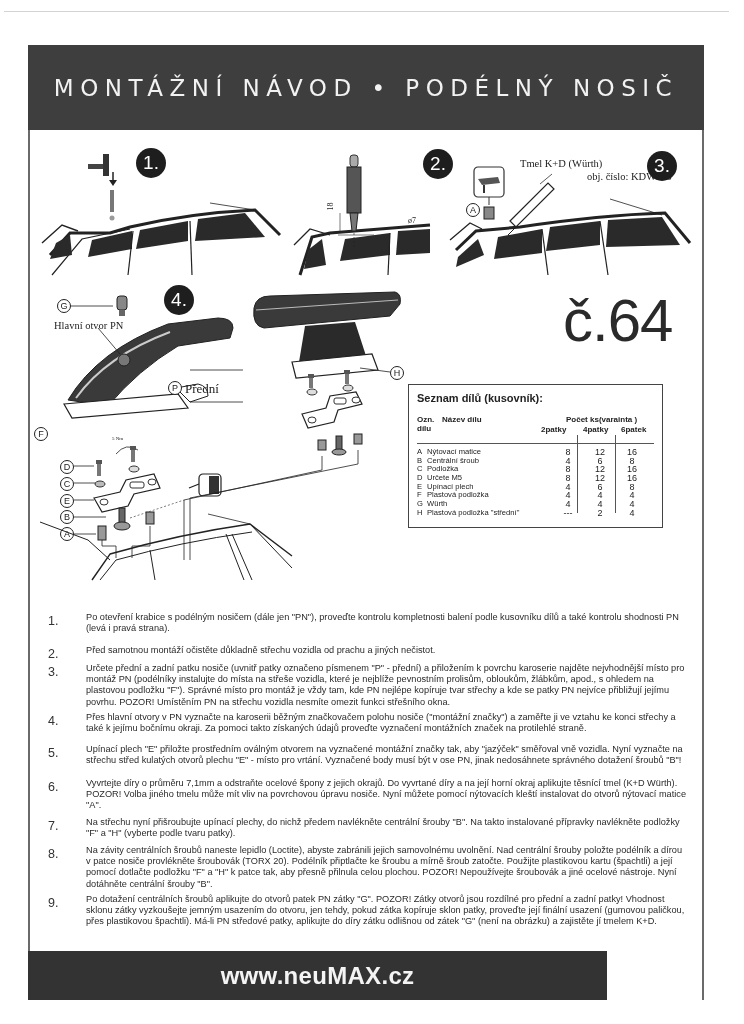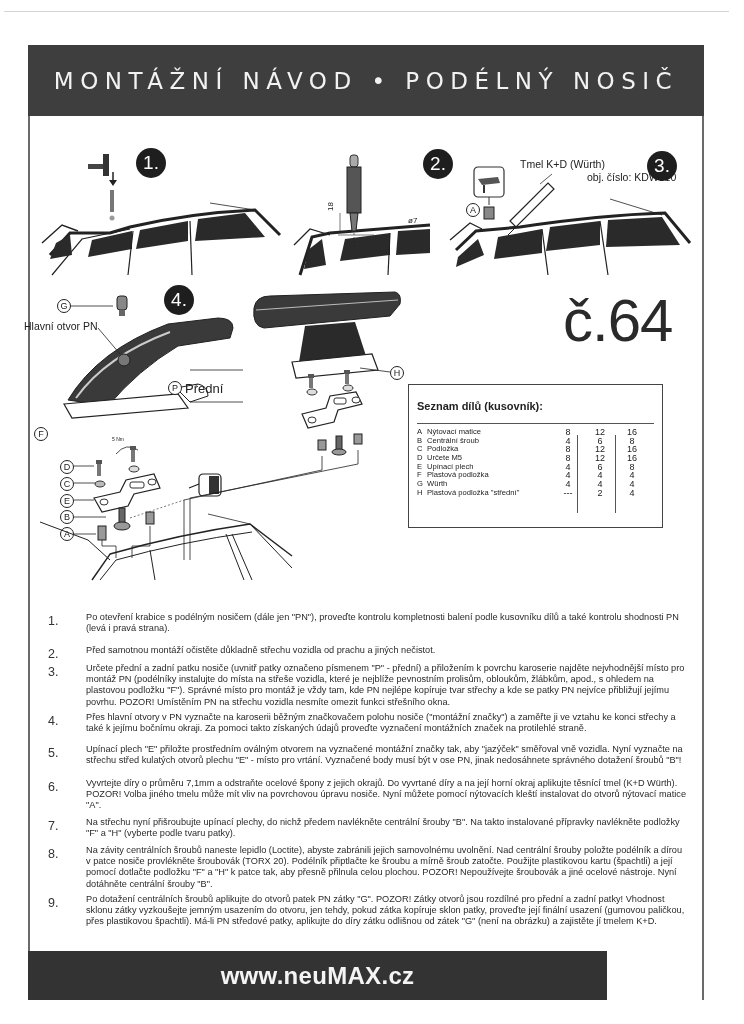--- a/index.html
+++ b/index.html
@@ -8,21 +8,21 @@
 
   .scan-line { position: absolute; left: 4px; top: 11px; width: 725px; height: 1px; background: #d4d4d4; }
 
   .frame {
     position: absolute; left: 28px; top: 45px; width: 676px; height: 955px;
     border-left: 2px solid #6a6a6a; border-right: 2px solid #6a6a6a;
     background: #fff;
   }
 
   .header {
-    position: absolute; left: 28px; top: 45px; width: 676px; height: 71px;
+    position: absolute; left: 28px; top: 45px; width: 676px; height: 85px;
     background: #3e3e3e;
     display: flex; align-items: center; justify-content: center;
   }
   .header-title {
     color: #f2f2f2; font-family: "DejaVu Sans", sans-serif; font-size: 23px;
     letter-spacing: 6.5px; font-weight: normal; white-space: nowrap;
   }
 
   .footer {
     position: absolute; left: 28px; top: 951px; width: 579px; height: 49px;
@@ -32,38 +32,38 @@
   .footer-url { color: #f4f4f4; font-size: 24px; font-weight: bold; font-family: "Liberation Sans", sans-serif; letter-spacing: 0.3px; }
 
   
   .badge {
     position: absolute; width: 30px; height: 30px; border-radius: 50%;
     background: #1e1e1e; color: #fff; font-size: 19px;
     display: flex; align-items: center; justify-content: center;
     font-family: "Liberation Sans", sans-serif;
   }
 
-  .lbl { position: absolute; font-size: 11px; color: #222; white-space: nowrap; }
+  .lbl { position: absolute; font-size: 11px; color: #222; white-space: nowrap; font-family: Liberation Serif, serif; }
   .lbl-sm { font-size: 8px; }
   .circ {
     position: absolute; width: 14px; height: 14px; border: 1.2px solid #222; border-radius: 50%;
     font-size: 9px; display: flex; align-items: center; justify-content: center; background: #fff;
   }
 
   .catalog-no {
     position: absolute; left: 563px; top: 286px; font-size: 60px; color: #2a2a2a;
     font-family: "Liberation Sans", sans-serif; letter-spacing: -1px;
   }
 
   
   .parts-box {
     position: absolute; left: 408px; top: 384px; width: 255px; height: 144px;
     border: 1.3px solid #444; background: #fff; padding: 7px 8px;
   }
-  .parts-title { font-size: 11px; font-weight: bold; margin-bottom: 11px; margin-top: 8px; }
+  .parts-title { font-size: 11px; font-weight: bold; margin-bottom: 11px; }
   .parts-head { position: relative; height: 26px; font-size: 8px; font-weight: bold; }
   .parts-head .h-ozn { position: absolute; left: 0; top: 0; line-height: 9px; }
   .parts-head .h-name { position: absolute; left: 25px; top: 0; }
   .parts-head .h-count { position: absolute; left: 149px; top: 0; }
   .parts-head .h-var { position: absolute; top: 10px; }
   .parts-rule { height: 1px; background: #555; margin: 2px 0 4px 0; }
   .parts-rows { position: relative; }
   .prow { display: flex; font-size: 7.6px; height: 8.7px; line-height: 8.7px; }
   .prow .c-code { width: 10px; }
   .prow .c-name { width: 125px; }
@@ -168,21 +168,21 @@
 <div>
   <div class="badge" style="left:164px;top:285px;">4.</div>
 
   <div class="circ" style="left:57px;top:299px;">G</div>
   <svg style="left:71px;top:292px;" width="60" height="30">
     <line x1="0" y1="14" x2="42" y2="14" stroke="#222" stroke-width="0.8"></line>
     <rect x="46" y="4" width="10" height="14" rx="3" fill="#888" stroke="#222"></rect>
     <rect x="48" y="18" width="6" height="6" fill="#666"></rect>
   </svg>
 
-  <span class="lbl" style="left:24px;top:320px;font-size:10.5px;">Hlavní otvor PN</span>
+  <span class="lbl" style="left:54px;top:320px;font-size:10.5px;">Hlavní otvor PN</span>
 
   <svg style="left:58px;top:310px;" width="190" height="120">
     <path d="M10,90 Q40,40 110,14 L160,8 Q175,8 175,18 L172,28 L120,36 Q80,60 50,96 Z" fill="#3a3a3a" stroke="#222"></path>
     <path d="M18,88 Q48,46 112,22" fill="none" stroke="#ccc" stroke-width="2"></path>
     <path d="M6,94 L120,84 L130,98 L14,108 Z" fill="#fff" stroke="#222" stroke-width="1.2"></path>
     <circle cx="66" cy="50" r="6" fill="#777" stroke="#222"></circle>
     <path d="M118,78 L140,74 Q150,76 150,86 L132,92 Z" fill="#fff" stroke="#222"></path>
     <line x1="40" y1="18" x2="62" y2="44" stroke="#222" stroke-width="0.8"></line>
     <line x1="132" y1="60" x2="185" y2="60" stroke="#222" stroke-width="0.8"></line>
     <line x1="132" y1="92" x2="185" y2="92" stroke="#222" stroke-width="0.8"></line>
@@ -273,20 +273,31 @@
     <line x1="202" y1="34" x2="222" y2="80" stroke="#222" stroke-width="1"></line>
     <line x1="220" y1="24" x2="262" y2="68" stroke="#222" stroke-width="1"></line>
     <line x1="178" y1="14" x2="220" y2="24" stroke="#222" stroke-width="0.8"></line>
   </svg>
 </div>
 
 <div class="catalog-no">č.64</div>
 
 <div class="parts-box">
   <div class="parts-title">Seznam dílů (kusovník):</div>
+  <div class="parts-head">
+    <span class="h-ozn">
+      <span>Ozn.</span><br>
+      <span>dílu</span>
+    </span>
+    <span class="h-name">Název dílu</span>
+    <span class="h-count">Počet ks(varainta )</span>
+    <span class="h-var" style="left:124px;">2patky</span>
+    <span class="h-var" style="left:166px;">4patky</span>
+    <span class="h-var" style="left:204px;">6patek</span>
+  </div>
   <div class="parts-rule"></div>
   <div class="parts-rows" id="parts-rows">
       <div class="prow">
         <span class="c-code">A</span>
         <span class="c-name">Nýtovací matice</span>
         <span class="c-v">8</span>
         <span class="c-v">12</span>
         <span class="c-v">16</span>
       </div>
       <div class="prow">

